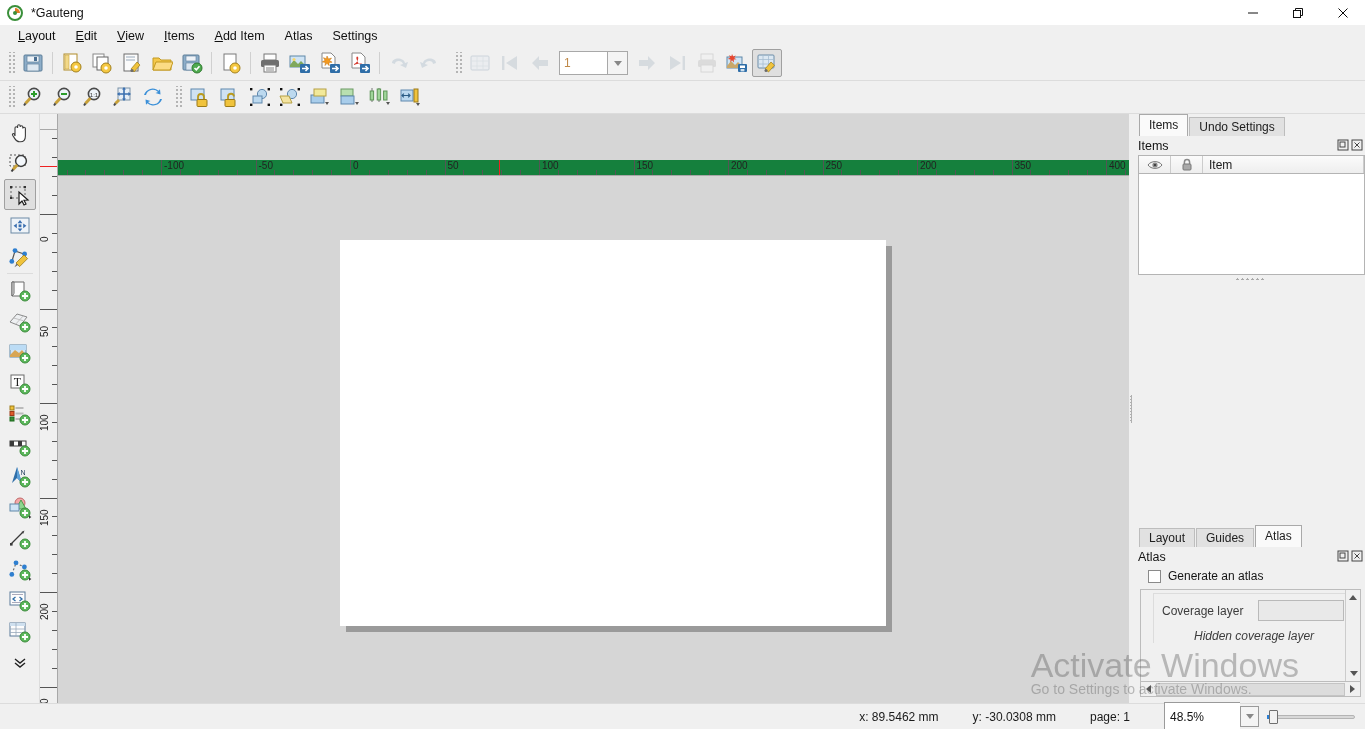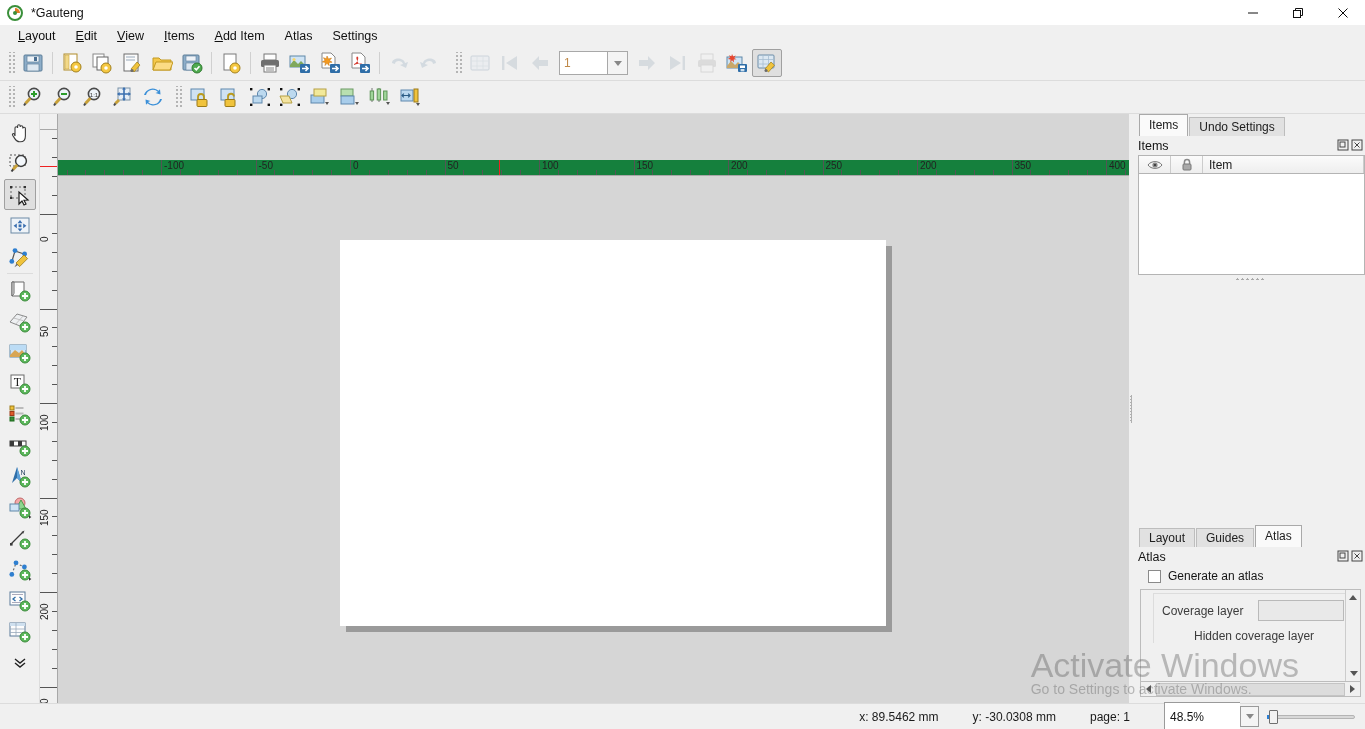--- a/index.html
+++ b/index.html
@@ -182,21 +182,21 @@
     margin: 3px 4px 0 6px; border: 1px solid #bcbcbc; background: #f0f0f0;
     position: relative; height: 93px; overflow: hidden;
   }
   .collapse-row { display: flex; align-items: center; height: 20px; padding-left: 8px; margin-top: 4px; }
   .tri-dn { width: 0; height: 0; border-left: 6px solid transparent; border-right: 6px solid transparent; border-top: 7px solid #8c8c8c; margin-right: 7px; }
   .collapse-title { font-weight: bold; font-size: 12px; color: #4c4c4c; }
   .grp-box { margin: 3px 8px 0 12px; border: 1px solid #dcdcdc; border-right: none; border-bottom: none; padding: 6px 0 0 0; }
   .field-row { display: flex; align-items: center; margin-bottom: 8px; padding-left: 8px; }
   .field-lbl { font-size: 12px; color: #3c3c3c; width: 96px; }
   .field-inp { flex: 1; height: 21px; border: 1px solid #b9b9b9; background: #e9e9e9; margin-right: 8px; }
-  .sub-row { display: flex; align-items: center; padding-left: 20px; margin-bottom: 6px; }
+  .sub-row { display: flex; align-items: center; padding-left: 20px; margin-bottom: 6px; font-style: italic; }
   .sub-lbl { font-size: 12px; color: #3c3c3c; }
   .vscroll {
     position: absolute; right: 0; top: 0; bottom: 0; width: 15px; background: #f0f0f0; border-left: 1px solid #ccc;
   }
   .vscroll .arr { height: 15px; display: flex; align-items: center; justify-content: center; background: #f0f0f0; }
   .arr-up { width: 0; height: 0; border-left: 4px solid transparent; border-right: 4px solid transparent; border-bottom: 5px solid #555; }
   .arr-dn { width: 0; height: 0; border-left: 4px solid transparent; border-right: 4px solid transparent; border-top: 5px solid #555; }
   .arr-lt { width: 0; height: 0; border-top: 4px solid transparent; border-bottom: 4px solid transparent; border-right: 5px solid #555; }
   .arr-rt { width: 0; height: 0; border-top: 4px solid transparent; border-bottom: 4px solid transparent; border-left: 5px solid #555; }
   .hscroll {

